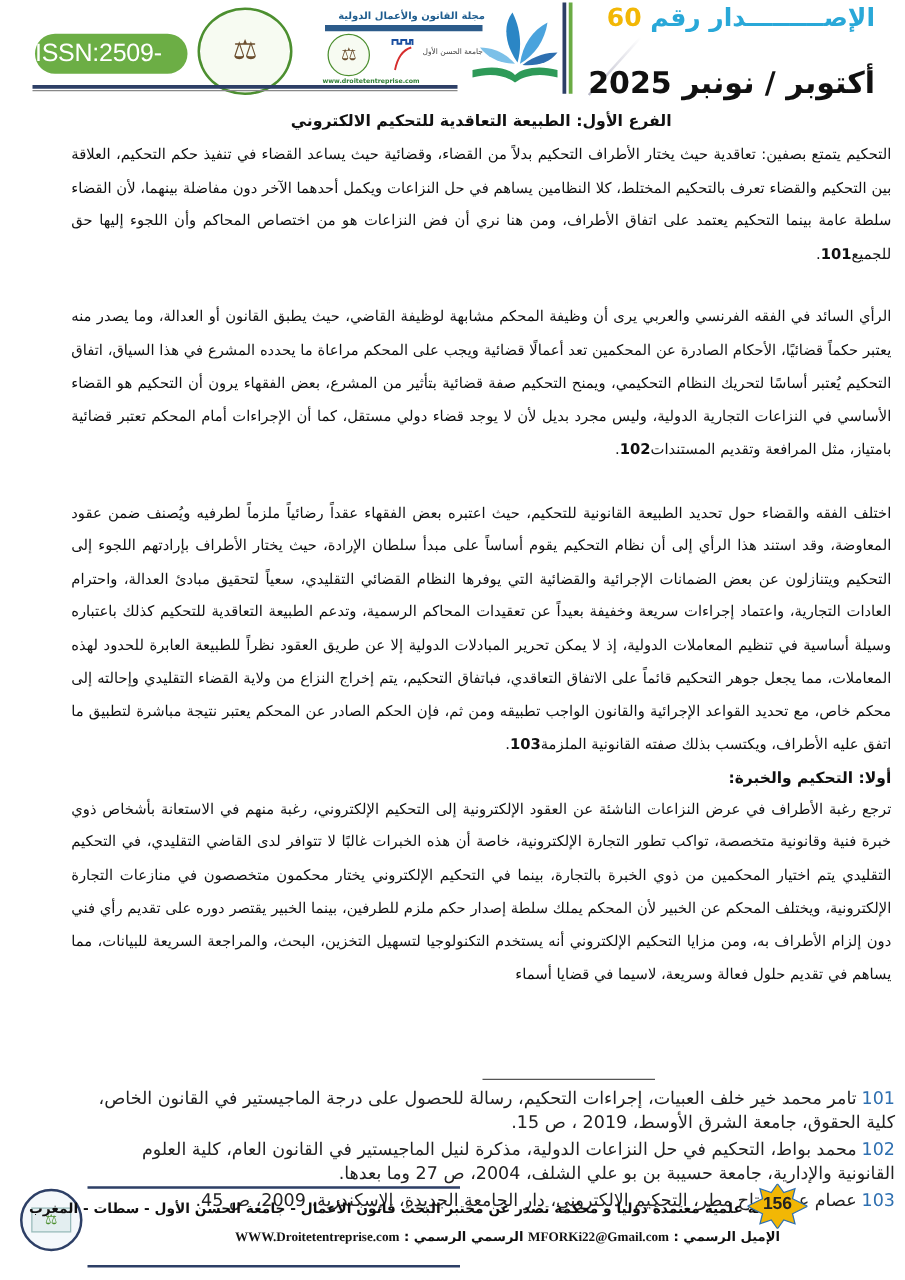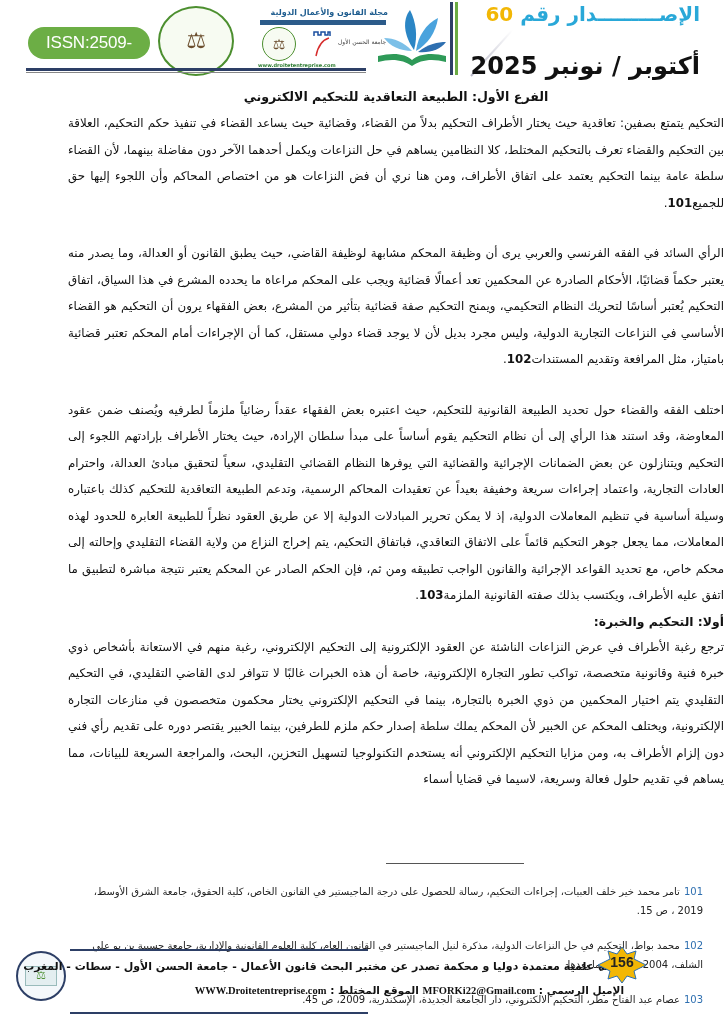--- a/index.html
+++ b/index.html
@@ -2,22 +2,22 @@
 <html lang="ar" dir="rtl"><head>
 <meta charset="utf-8">
 <style>
   html, body { margin: 0; padding: 0; background: #ffffff; }
   body { width: 724px; height: 1024px; position: relative; overflow: hidden;
          font-family: "DejaVu Sans", "Liberation Sans", sans-serif; color: #111; }
   
   .header { position: absolute; left: 0; top: 0; width: 724px; height: 80px; }
   .issn { position: absolute; left: 28px; top: 27px; width: 122px; height: 32px;
           background: #6cae45; border-radius: 16px; color: #fff; direction: ltr;
-          font-family: "Liberation Sans", sans-serif; font-size: 17px;
-          line-height: 32px; text-align: center; letter-spacing: -0.2px; }
+          font-family: "Liberation Sans", sans-serif; font-size: 20px;
+          line-height: 32px; text-align: left; letter-spacing: -0.2px; }
   .seal { position: absolute; border-radius: 50%; border: 2px solid #4c8f2f;
           background: #f7fbf2; display: flex; align-items: center; justify-content: center; }
   .seal-lab { left: 158px; top: 6px; width: 72px; height: 66px; }
   .seal-small { left: 262px; top: 27px; width: 32px; height: 32px; border-width: 1.5px; }
   .seal .scale { font-size: 22px; color: #6b4e2e; line-height: 1; }
   .seal-small .scale { font-size: 14px; }
   .journal-title { position: absolute; left: 258px; top: 8px; width: 130px; font-size: 8px;
                    color: #1f5d8f; font-weight: bold; text-align: right; white-space: nowrap; }
   .journal-band { position: absolute; left: 260px; top: 20px; width: 126px; height: 5px; background: #2c5b8a; }
   .univ-mark { position: absolute; left: 312px; top: 30px; width: 20px; height: 28px; }
@@ -31,31 +31,31 @@
   .issue { position: absolute; left: 472px; top: 2px; width: 228px; text-align: right;
            color: #29a8d8; font-size: 20px; font-weight: bold; white-space: nowrap; }
   .issue .num { color: #f2b705; direction: ltr; unicode-bidi: isolate; }
   .date { position: absolute; left: 462px; top: 52px; width: 238px; text-align: right;
           font-size: 24px; font-weight: bold; color: #111; white-space: nowrap; }
   .diag { position: absolute; left: 470px; top: 14px; width: 2px; height: 62px;
           background: linear-gradient(#fff, #b7b7c7); transform: rotate(42deg); transform-origin: bottom; }
   .head-rule { position: absolute; left: 26px; top: 68px; width: 340px; height: 3px; background: #2d3f66; }
   .head-rule2 { position: absolute; left: 26px; top: 72px; width: 340px; height: 1px; background: #888; }
   
-  .content { position: absolute; left: 68px; top: 86px; width: 656px; direction: rtl; }
+  .content { position: absolute; left: 57px; top: 86px; width: 656px; direction: rtl; }
   .heading { font-weight: bold; font-size: 12.6px; text-align: center; line-height: 22px; margin: 0; }
   .heading.h1 { height: 24px; }
   .para { font-size: 11.8px; line-height: 26.5px; text-align: justify; margin: 0; }
   .para .ref { font-weight: bold; }
   .gap { height: 24px; }
   .sub { font-weight: bold; font-size: 12.4px; line-height: 25px; margin: 0; }
   
   .fn-rule { position: absolute; left: 386px; top: 863px; width: 138px; height: 1px; background: #555; }
   .footnotes { position: absolute; left: 64px; top: 866px; width: 656px; direction: rtl; }
-  .fn { font-size: 10px; line-height: 18.5px; margin: 17px; color: #222; }
+  .fn { font-size: 14px; line-height: 18.5px; margin: 4px; color: #222; }
   .fn .fnum { color: #2e6fb0; margin-left: 4px; }
   
   .footer-line { position: absolute; left: 70px; width: 298px; height: 2px; background: #2d3f66; }
   .fl1 { top: 949px; } .fl2 { top: 1012px; }
   .footer-seal { position: absolute; left: 16px; top: 951px; width: 46px; height: 46px;
                  border-radius: 50%; border: 2px solid #2d3f66; background: #f4f8fb;
                  display: flex; align-items: center; justify-content: center; }
   .footer-seal .inner { width: 30px; height: 18px; background: #e3eef0; border: 1px solid #9bb; font-size: 11px;
                         text-align: center; line-height: 18px; color: #4c8f2f; }
   .footer-text1 { position: absolute; left: 76px; top: 960px; width: 548px; text-align: right;
@@ -139,21 +139,21 @@
 </div>
 
 <div class="footer-seal">
   <div class="inner">⚖</div>
 </div>
 <div class="footer-line fl1"></div>
 <div class="footer-text1">مجلة علمية معتمدة دوليا و محكمة تصدر عن مختبر البحث قانون الأعمال - جامعة الحسن الأول - سطات - المغرب</div>
 <div class="footer-text2">
   <span>الإميل الرسمي :</span>
   <span class="ltr">MFORKi22@Gmail.com</span>
-  <span>الموقع المختلط :</span>
+  <span>الرسمي الرسمي :</span>
   <span class="ltr">WWW.Droitetentreprise.com</span>
 </div>
 <div class="footer-line fl2"></div>
 
 <svg class="page-badge" viewBox="0 0 48 36">
   <polygon points="24,0 29,7 38,4 36,12 48,18 36,24 38,32 29,29 24,36 19,29 10,32 12,24 0,18 12,12 10,4 19,7" fill="#f2b705" stroke="#2e6fb0" stroke-width="1"></polygon>
 </svg>
 <div class="page-num">156</div>
 
 </body></html>

